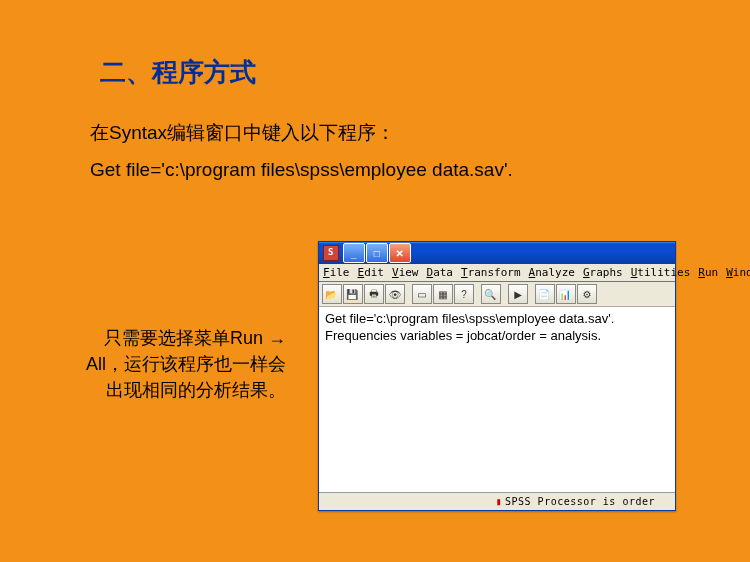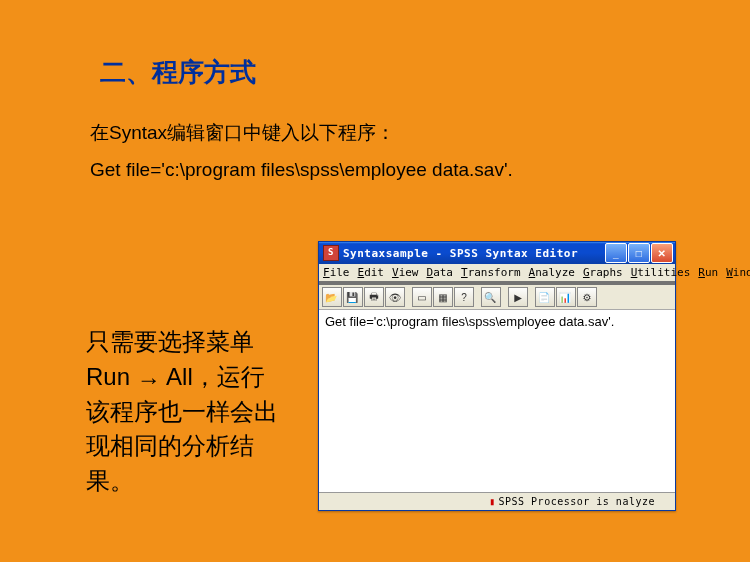--- a/index.html
+++ b/index.html
@@ -29,22 +29,23 @@
     font-size: 19px;
     line-height: 1.85;
   }
   .slide-body div { margin-bottom: 2px; }
   .side-note {
     position: absolute;
     top: 325px;
     left: 86px;
     width: 200px;
     color: #000;
-    font-size: 24px;
+    font-size: 18px;
     line-height: 1.45;
+    text-align: right;
   }
   .arrow { display: inline-block; font-family: Arial; }
 
   
   .win {
     position: absolute;
     top: 241px;
     left: 318px;
     width: 356px;
     height: 268px;
@@ -83,21 +84,21 @@
     border-radius: 2px;
     color: #fff;
     font-size: 10px;
     display: flex; align-items: center; justify-content: center;
     font-family: Arial;
     font-weight: bold;
   }
   .title-btn.close { background: linear-gradient(to bottom, #f9a07a, #d94a2f); }
   .menubar {
     background: #ece9d8;
-    border-bottom: 4px solid #737373;
+    border-bottom: 1px solid #737373;
     padding: 2px 4px;
     display: flex;
     gap: 8px;
     font-size: 11px;
     color: #000;
     font-family: Tahoma, "SimSun", monospace;
     align-items: center;
   }
   .menubar span u { text-decoration: underline; }
   .toolbar {
@@ -157,21 +158,20 @@
 
 <div class="side-note">
   <span>只需要选择菜单</span><span>Run</span>
   <span class="arrow">→</span>
   <span>All，</span><span>运行该程序也一样会出现相同的分析结果。</span>
 </div>
 
 <div class="win">
   <div class="titlebar">
     <div class="title-icon">S</div>
-    <div class="title-text">Syntaxsample - SPSS Syntax Editor</div>
     <div class="title-btns">
       <div class="title-btn">_</div>
       <div class="title-btn">□</div>
       <div class="title-btn close">✕</div>
     </div>
   </div>
   <div class="menubar">
     <span><u>F</u>ile</span>
     <span><u>E</u>dit</span>
     <span><u>V</u>iew</span>
@@ -197,18 +197,19 @@
     <div class="tbtn">🔍</div>
     <div class="tdiv"></div>
     <div class="tbtn">▶</div>
     <div class="tdiv"></div>
     <div class="tbtn">📄</div>
     <div class="tbtn">📊</div>
     <div class="tbtn">⚙</div>
   </div>
   <div class="editor">
     <div>Get file='c:\program files\spss\employee data.sav'.</div>
+    <div>Frequencies variables = jobcat/order = analysis.</div>
   </div>
   <div class="statusbar">
     <span class="flag">▮</span>
-    <span>SPSS Processor  is nalyze</span>
+    <span>SPSS Processor  is order</span>
   </div>
 </div>
 
 </body></html>

